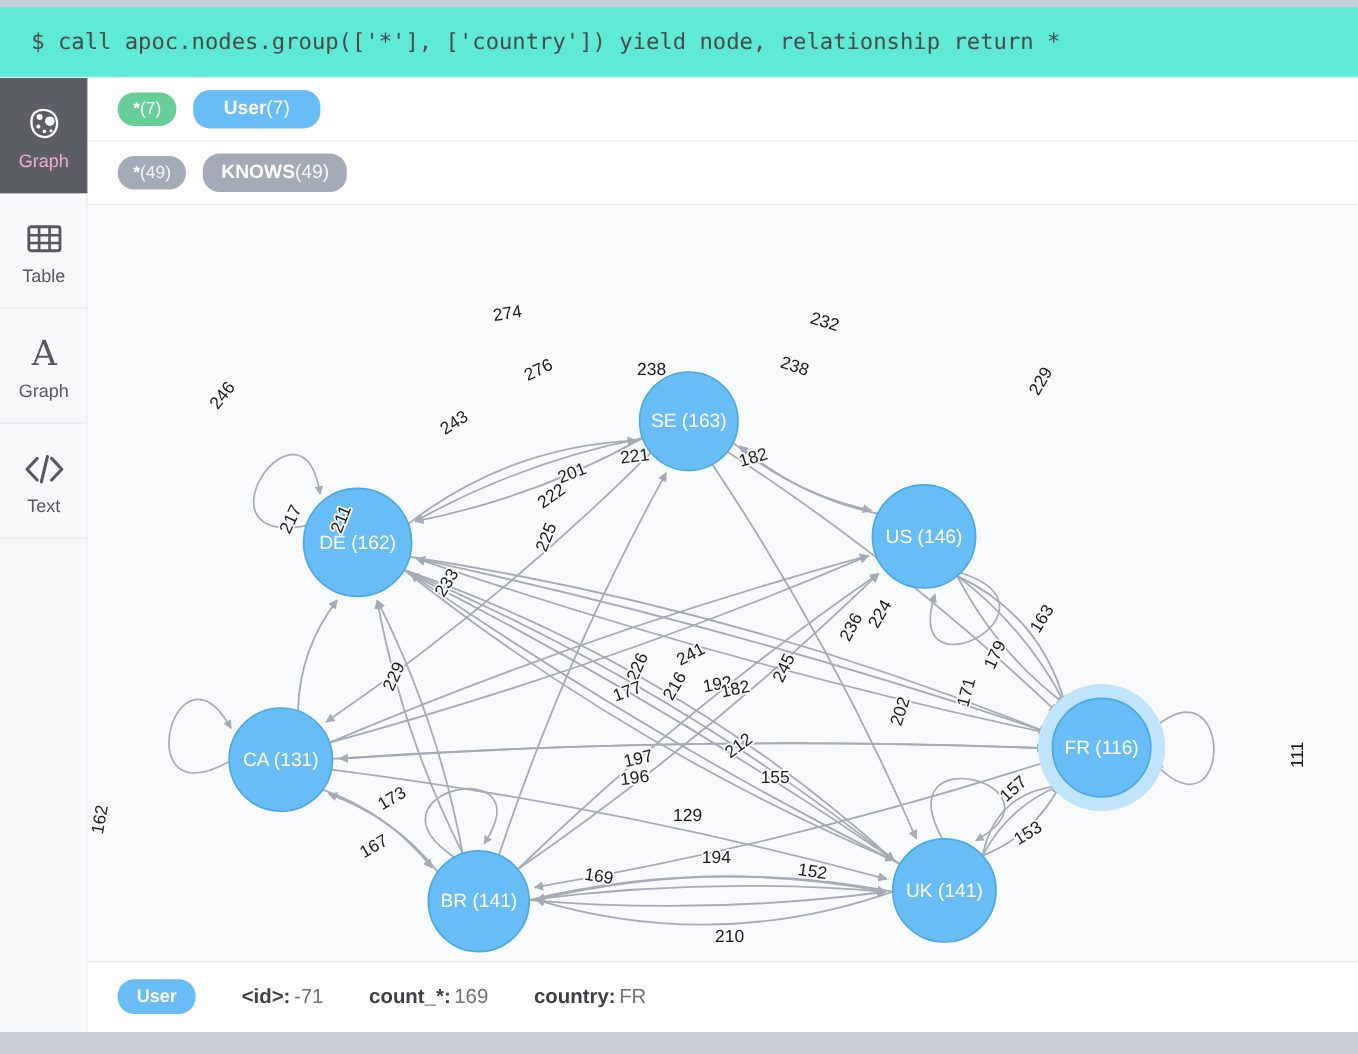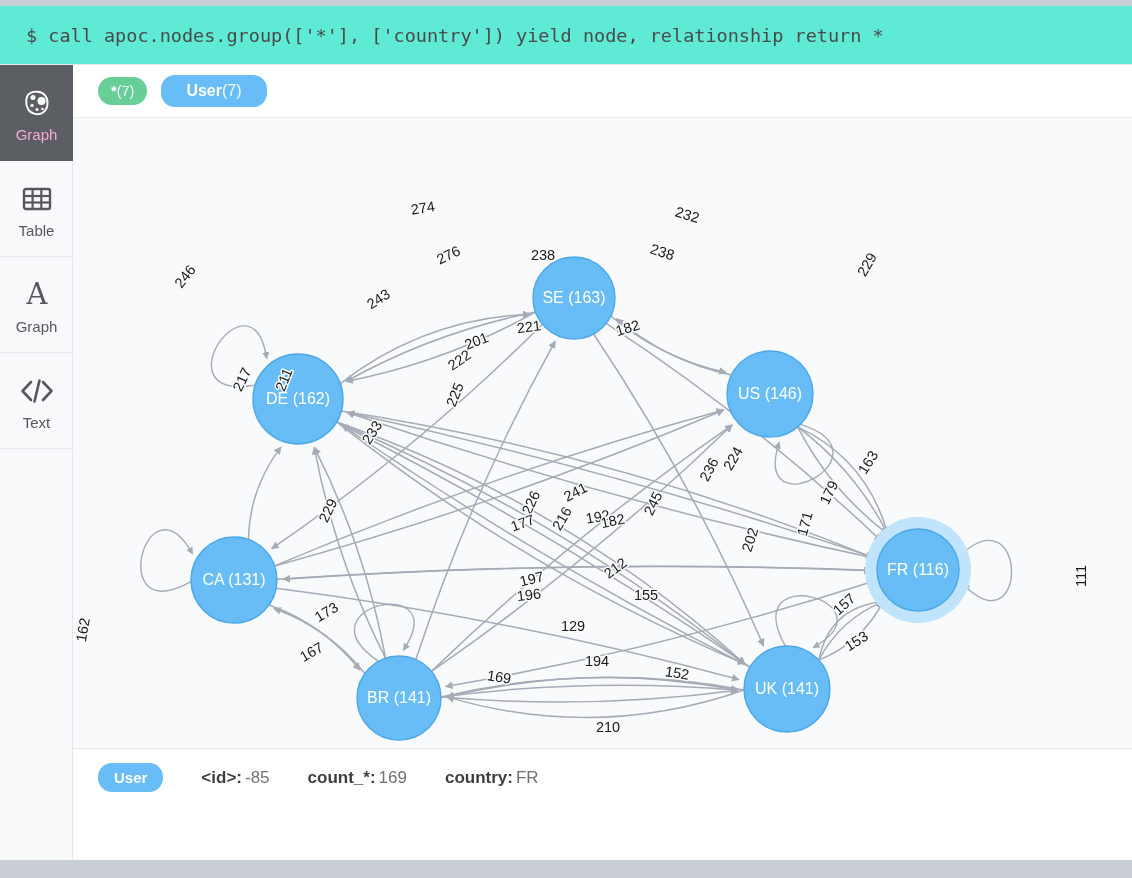--- a/index.html
+++ b/index.html
@@ -209,20 +209,28 @@
 
     <div class="legend-row">
       <div class="pill star-node">
         <span class="nm">*</span><span class="cnt">(7)</span>
       </div>
       <div class="pill label-node">
         <span class="nm">User</span><span class="cnt">(7)</span>
       </div>
     </div>
 
+    <div class="legend-row">
+      <div class="pill star-rel">
+        <span class="nm">*</span><span class="cnt">(49)</span>
+      </div>
+      <div class="pill label-rel">
+        <span class="nm">KNOWS</span><span class="cnt">(49)</span>
+      </div>
+    </div>
 
     <div class="graph">
       <svg id="graph-svg" width="1059" height="631">
         <defs>
           <marker id="arw" viewBox="0 0 10 10" refX="9" refY="5" markerWidth="5.2" markerHeight="5.2" orient="auto-start-reverse">
             <path d="M 0 0 L 10 5 L 0 10 z" fill="#a5abb6"></path>
           </marker>
         </defs>
         <g id="edges-layer">
             <path d="M 462.49706105567606 194.089843599191 Q 373.1939559099677 243.80726353934702 272.8938996624517 263.4736091814941" fill="none" stroke="#a5abb6" stroke-width="1.5" marker-end="url(#arw)"></path>
@@ -352,21 +360,21 @@
             <text x="11" y="512" transform="rotate(-80 11 512)" class="edge-label">162</text>
             <text x="273" y="727" transform="rotate(-12 273 727)" class="edge-label">214</text>
             <text x="776" y="717" transform="rotate(-12 776 717)" class="edge-label">195</text>
           </g>
       </svg>
     </div>
 
     <div class="inspector">
       <div class="pill label-node">User</div>
       <div class="prop">
-        <b>&lt;id&gt;:</b><span class="v">-85</span>
+        <b>&lt;id&gt;:</b><span class="v">-71</span>
       </div>
       <div class="prop">
         <b>count_*:</b><span class="v">169</span>
       </div>
       <div class="prop">
         <b>country:</b><span class="v">FR</span>
       </div>
     </div>
   </div>
 

